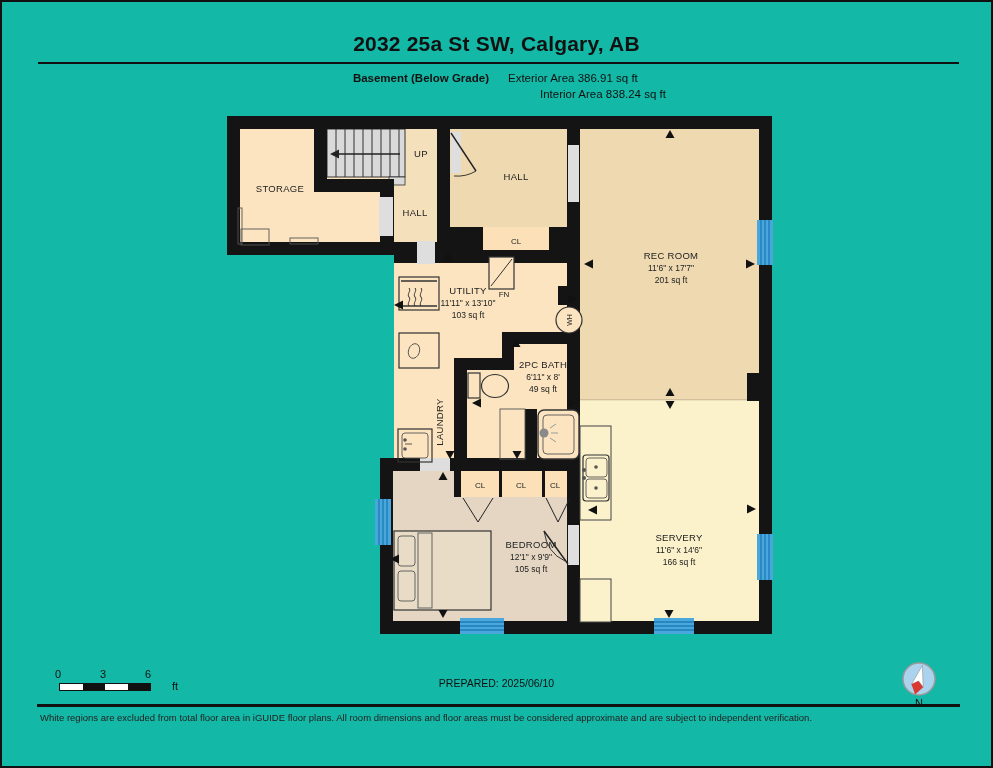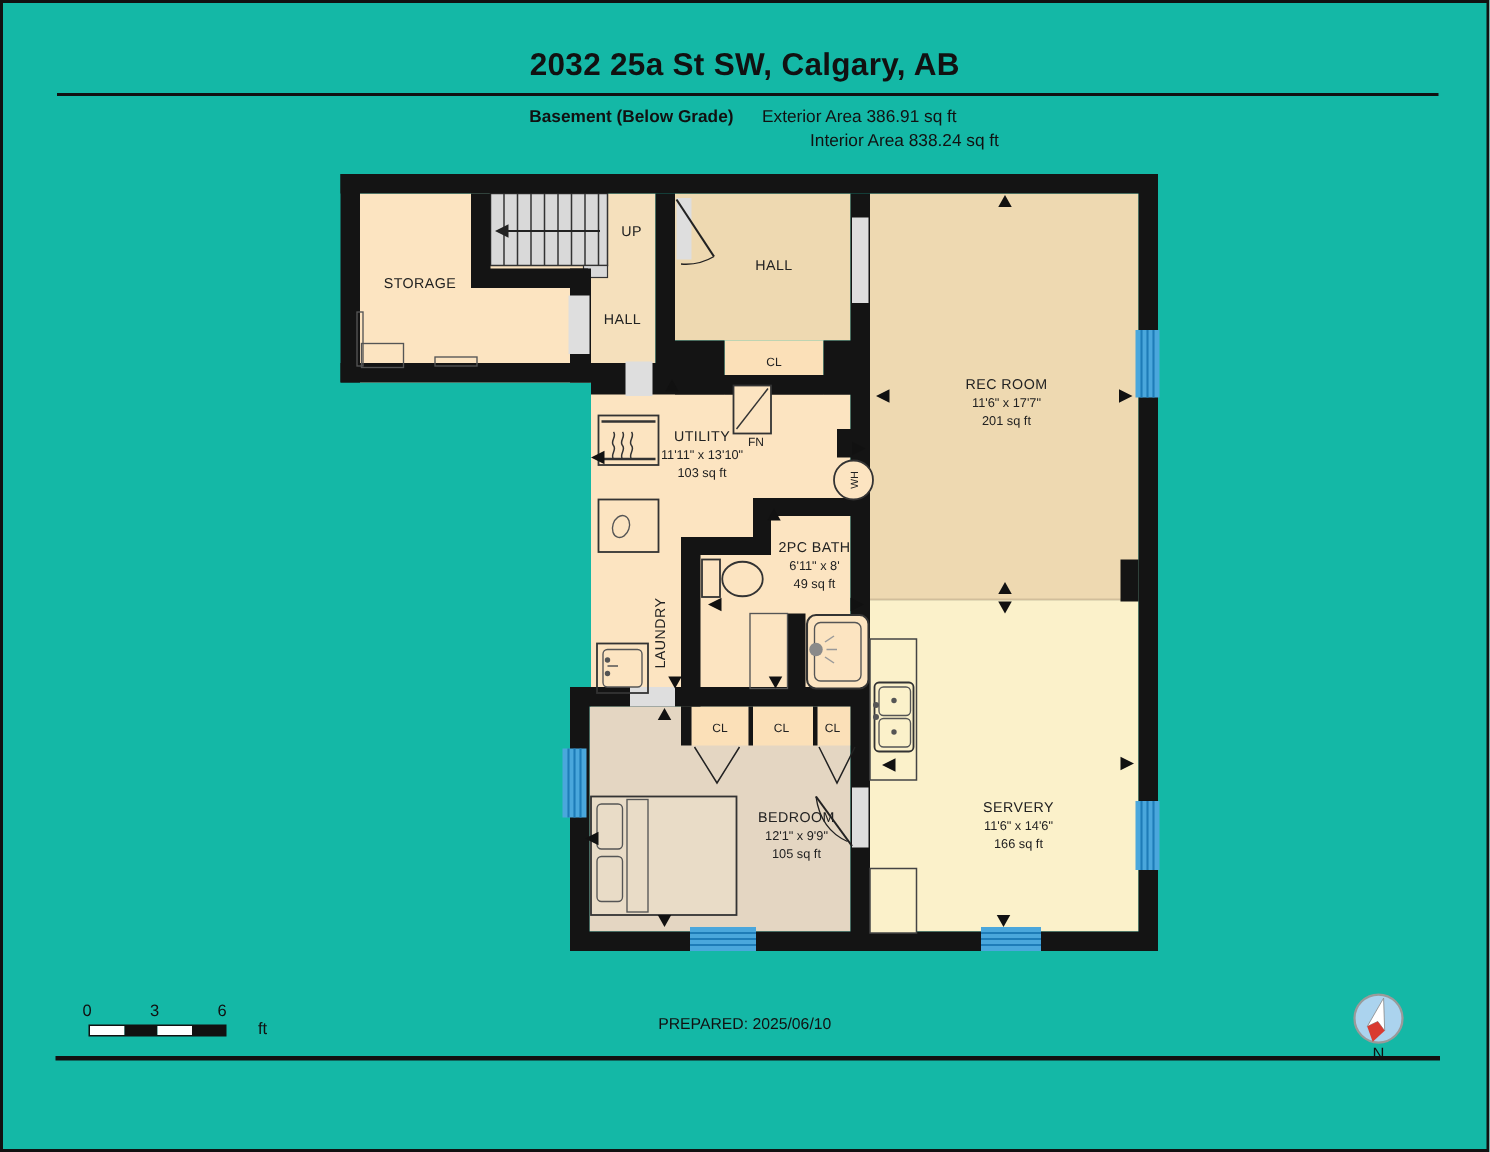--- a/index.html
+++ b/index.html
@@ -317,14 +317,15 @@
   <div class="abs scale-bar">
     <span class="sb-w"></span>
       <span class="sb-b"></span>
       <span class="sb-w"></span>
       <span class="sb-b"></span>
   </div>
   <div class="abs scale-ft">ft</div>
   <div class="abs prepared">PREPARED: 2025/06/10</div>
   <div class="abs compass-n">N</div>
   <div class="abs brule"></div>
+  <div class="abs disclaimer">White regions are excluded from total floor area in iGUIDE floor plans. All room dimensions and floor areas must be considered approximate and are subject to independent verification.</div>
 
 </div>
 
 </body></html>

